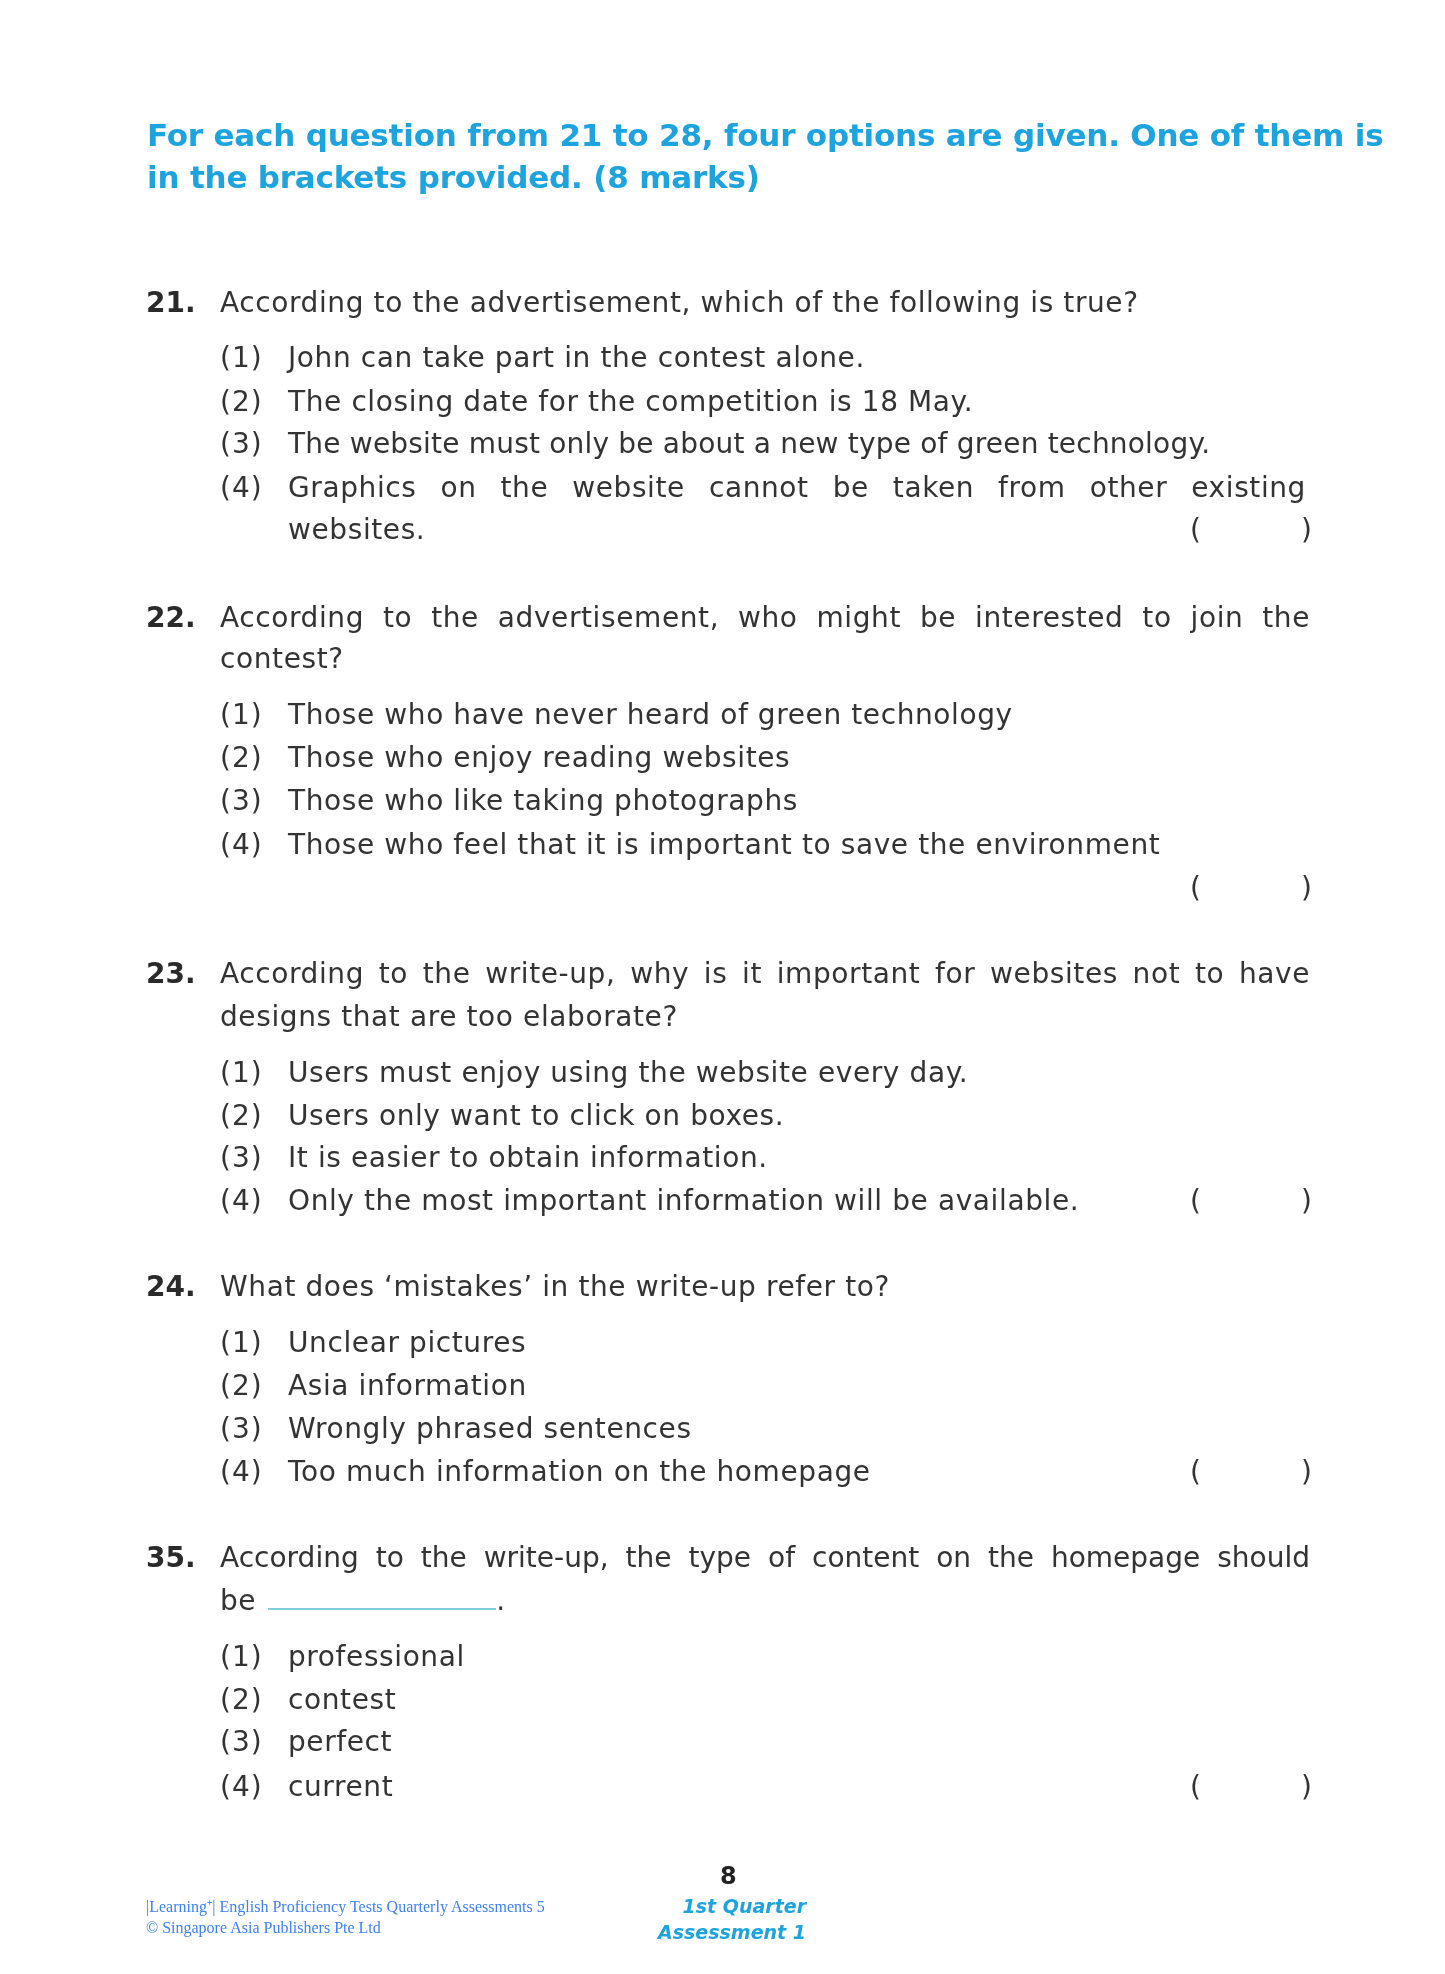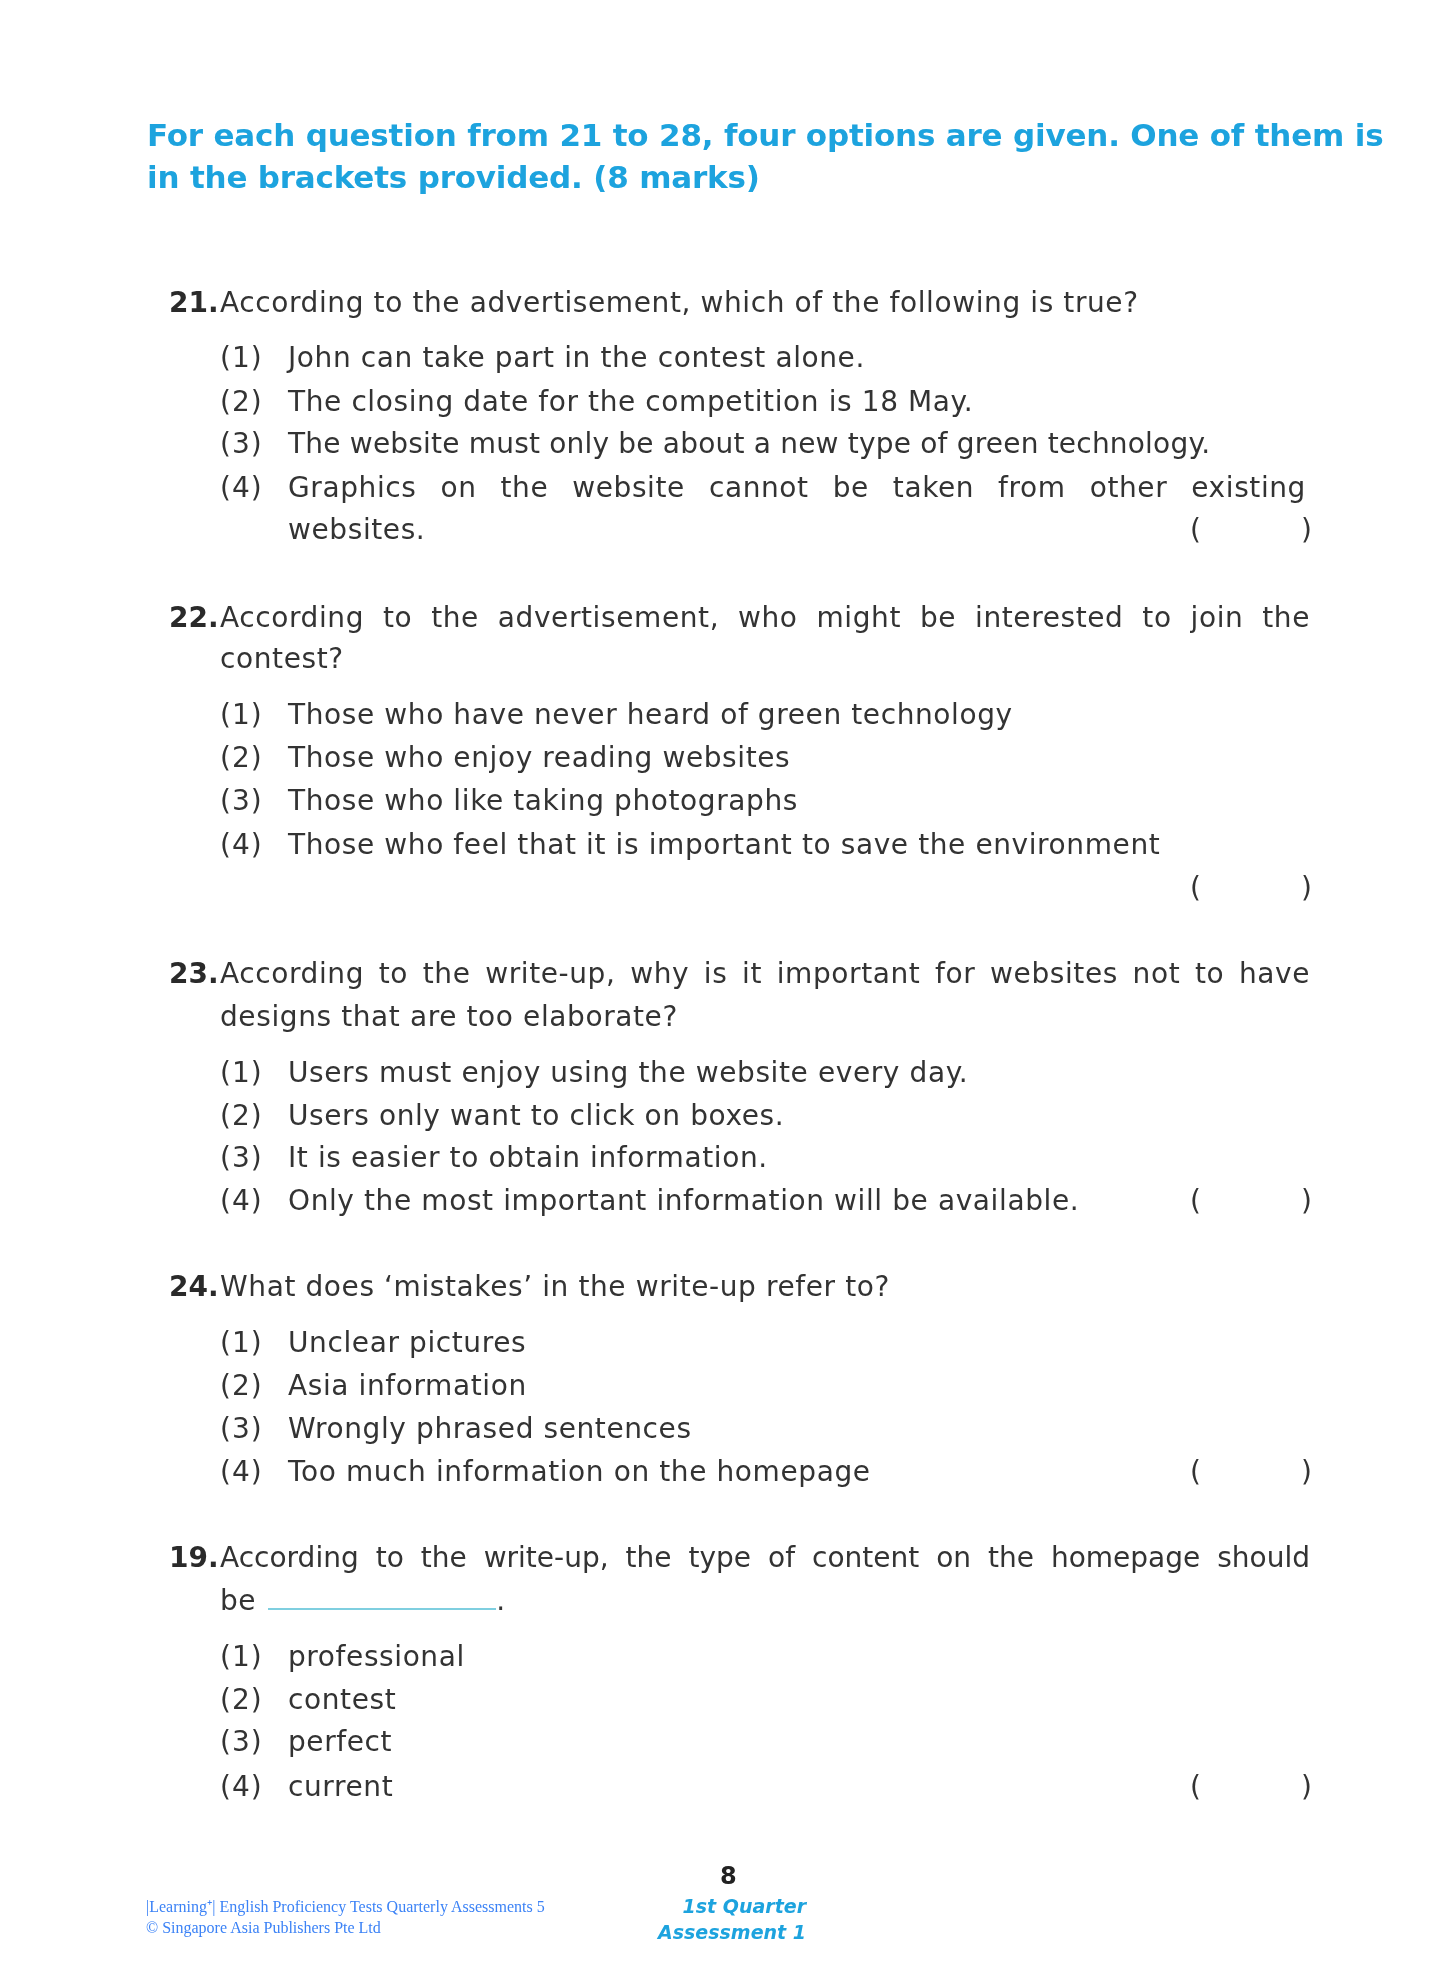--- a/index.html
+++ b/index.html
@@ -4,21 +4,21 @@
 <style>
   html, body { margin: 0; padding: 0; background: #ffffff; }
   body { width: 1445px; height: 1974px; position: relative; overflow: hidden;
          font-family: "DejaVu Sans", sans-serif; color: #2a2a2a; }
   .page { position: absolute; left: 0; top: 0; width: 1445px; height: 1518px; }
   .instr { position: absolute; left: 147px; width: 1170px; color: #1da3de;
            font-family: "DejaVu Sans", sans-serif; font-weight: bold; font-size: 31px;
            line-height: 42px; letter-spacing: -0.2px; top: 114px; }
   .instr .ln { display: block; white-space: nowrap; text-align: justify; text-align-last: justify; }
   .instr .ln.last { text-align-last: left; }
-  .qnum { position: absolute; left: 146px; font-weight: bold; font-size: 28px; color: #2a2a2a; margin-left: 23px; }
+  .qnum { position: absolute; left: 146px; font-weight: bold; font-size: 28px; color: #2a2a2a; }
   .line { position: absolute; font-size: 28px; color: #333; white-space: nowrap; letter-spacing: 0.6px; }
   .qtext { left: 220px; }
   .qtext.just { width: 1090px; text-align: justify; text-align-last: justify; }
   .optnum { position: absolute; left: 220px; font-size: 28px; color: #333; letter-spacing: 1px; }
   .opttext { left: 288px; }
   .opttext.just { width: 1018px; text-align: justify; text-align-last: justify; }
   .bracket { position: absolute; left: 1190px; width: 122px; font-size: 28px; color: #333; }
   .bracket .bl { position: absolute; left: 0; }
   .bracket .br { position: absolute; right: 0; }
   .blank { display: inline-block; width: 228px; border-bottom: 2px solid #7fcfe0; margin-left: 12px; vertical-align: baseline; height: 1px; }
@@ -122,21 +122,21 @@
     <span class="optnum" style="top:1455px">(4)</span>
     <span class="line opttext" style="top:1455px">Too much information on the homepage</span>
 
     <div class="bracket" style="top:1455px">
       <span class="bl">(</span>
       <span class="br">)</span>
     </div>
   </div>
 
   <div>
-    <span class="qnum" style="top:1541px">19.</span>
+    <span class="qnum" style="top:1541px">35.</span>
     <span class="line qtext just" style="top:1541px; letter-spacing:0px">According to the write-up, the type of content on the homepage should</span>
     <span class="line qtext" style="top:1584px">
       <span>be</span><span class="blank"></span><span>.</span>
     </span>
 
     <span class="optnum" style="top:1640px">(1)</span>
     <span class="line opttext" style="top:1640px">professional</span>
 
     <span class="optnum" style="top:1683px">(2)</span>
     <span class="line opttext" style="top:1683px">contest</span>

